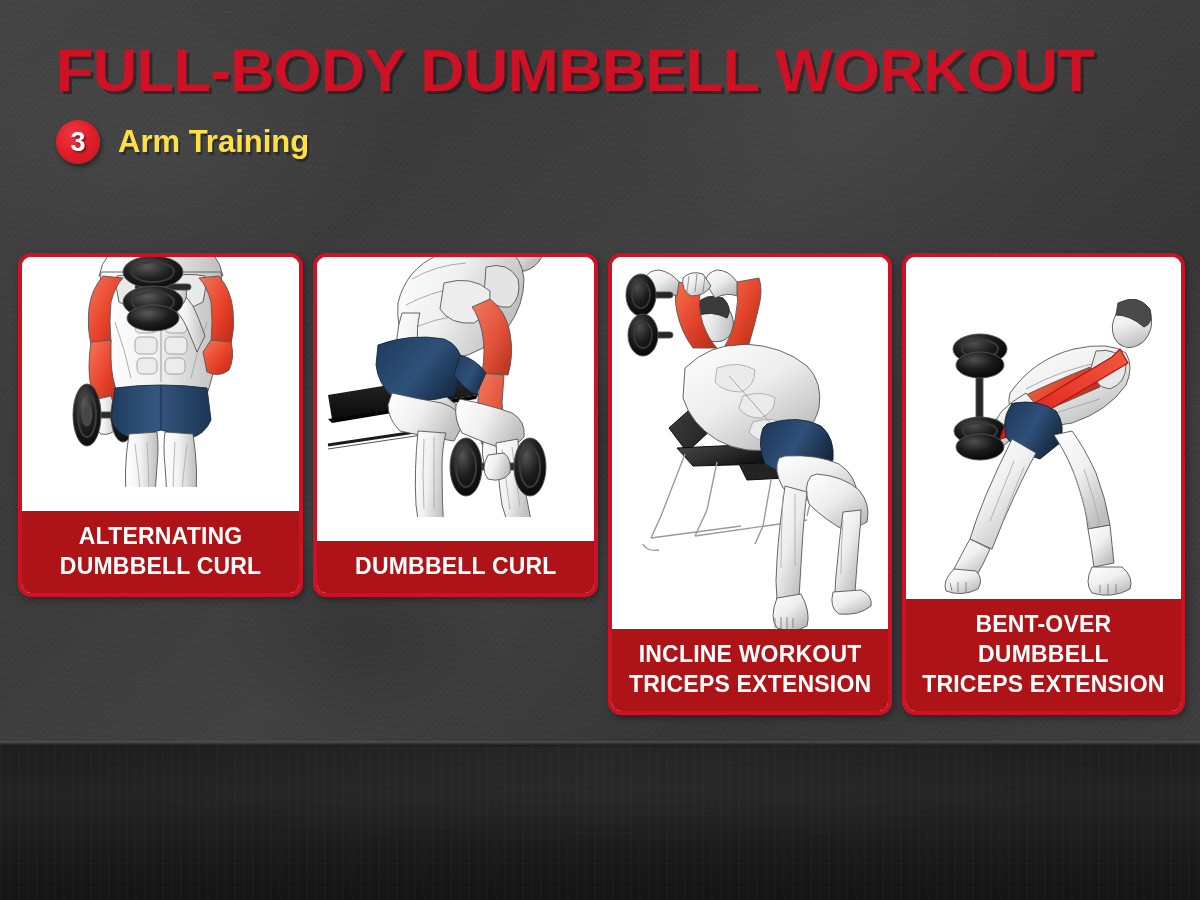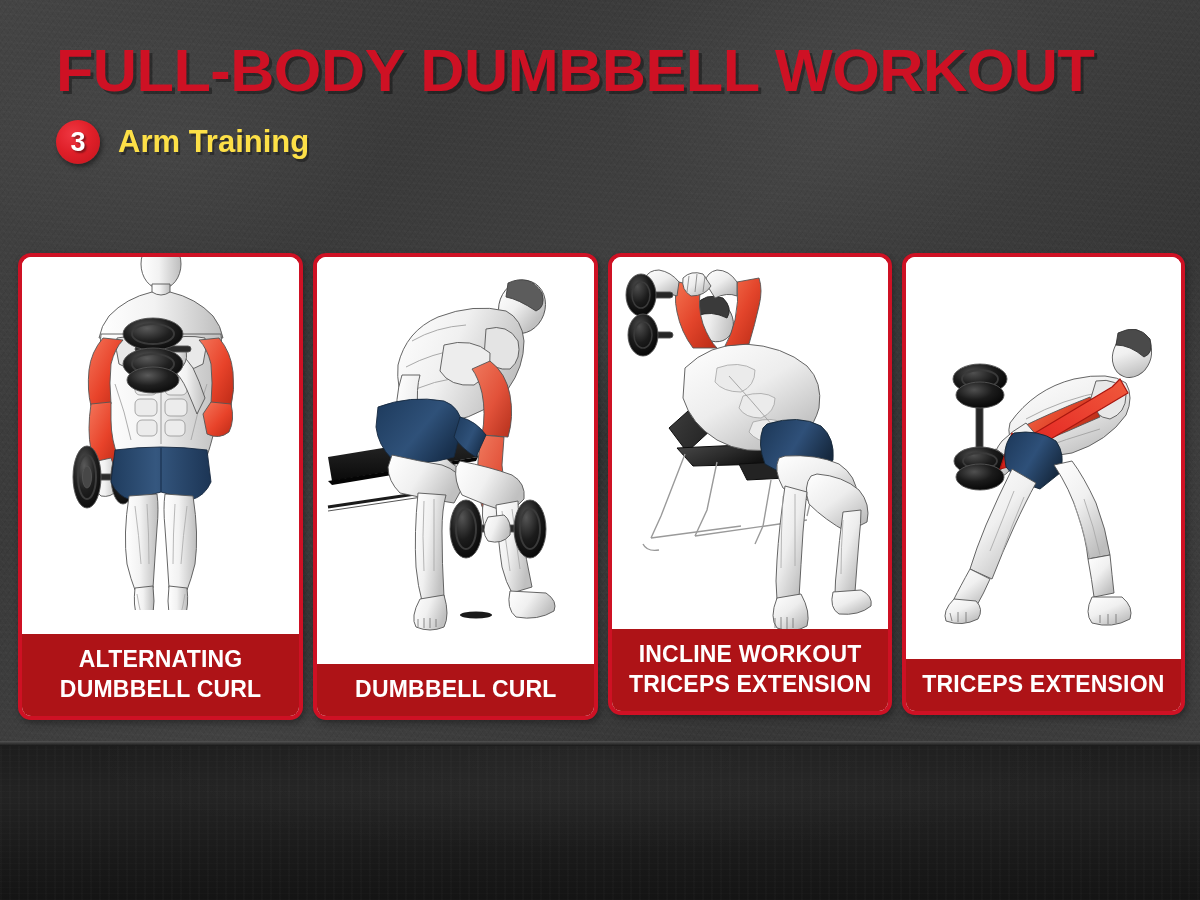--- a/index.html
+++ b/index.html
@@ -79,21 +79,21 @@
   
   .grid { position:absolute; left:18px; top:253px; width:1167px; display:flex; gap:10px; }
   .card {
     background:#fff;
     border:4px solid #CE1124;
     border-radius:13px;
     overflow:hidden;
     display:flex; flex-direction:column;
     box-shadow:2px 3px 7px rgba(0,0,0,0.35);
   }
-  .card-1, .card-2 { width:288px; height:467px;gap:24px; }
+  .card-1, .card-2 { width:288px; height:344px;gap:24px; }
   .card-3, .card-4 { width:286px; height:462px; }
   .figure { flex:1 1 auto; position:relative; background:#fff; overflow:hidden; }
   .figure svg { position:absolute; left:50%; top:50%; transform:translate(-50%,-50%); }
   .caption {
     background:#AE1317;
     color:#fff;
     text-align:center;
     font-family:"Liberation Sans Narrow","Liberation Sans",sans-serif;
     font-weight:bold;
     font-size:23px; line-height:30px;
@@ -541,17 +541,18 @@
           <path d="M178 334 Q170 350 178 360 Q198 366 216 356 Q220 344 208 334Z" fill="url(#sk4)"></path>
           <g stroke="#6f6f6f" stroke-width="0.8">
             <path d="M186 352 L186 360"></path>
               <path d="M194 351 L194 361"></path>
               <path d="M202 351 L202 360"></path>
           </g>
         </g>
       </svg>
     </div>
     <div class="caption">
+      <span>BENT-OVER DUMBBELL</span>
       <span class="l2">TRICEPS EXTENSION</span>
     </div>
   </div>
 
 </div>
 
 </body></html>

